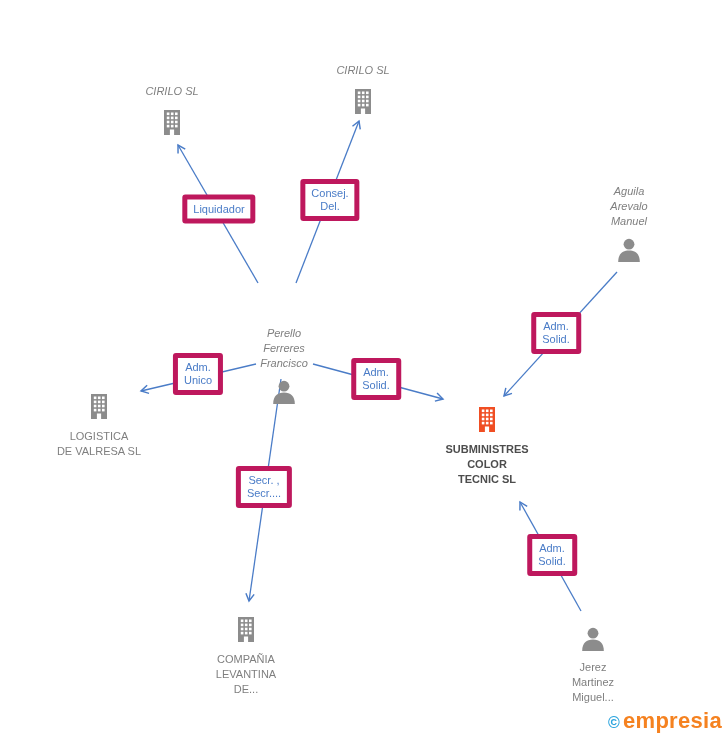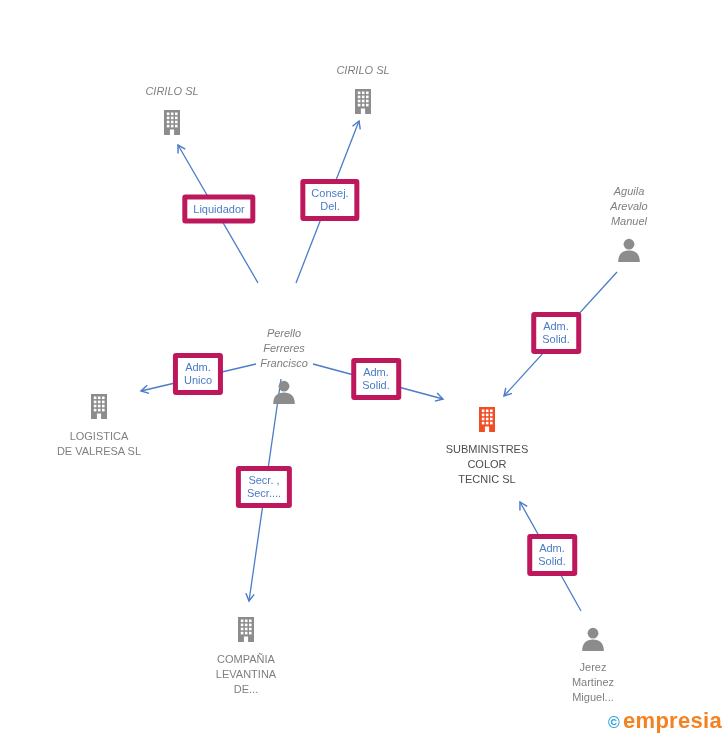--- a/index.html
+++ b/index.html
@@ -29,21 +29,21 @@
   }
   .node-label {
     font-size: 11px;
     line-height: 15px;
     color: #7f7f7f;
     text-align: center;
     white-space: pre-line;
   }
   .node.label-above .node-label { margin-bottom: 8px; font-style: italic; }
   .node.label-below .node-label { margin-top: 8px; }
-  .node.highlight .node-label { color: #4d4d4d; font-weight: normal; }
+  .node.highlight .node-label { color: #4d4d4d; font-weight: bold; }
 
   .icon-gray { color: #8c8c8c; }
   .icon-orange { color: #f04e23; }
 
   .edge-label {
     position: absolute;
     transform: translate(-50%, -50%);
     background: #ffffff;
     border: 5px solid #be185d;
     border-radius: 3px;

